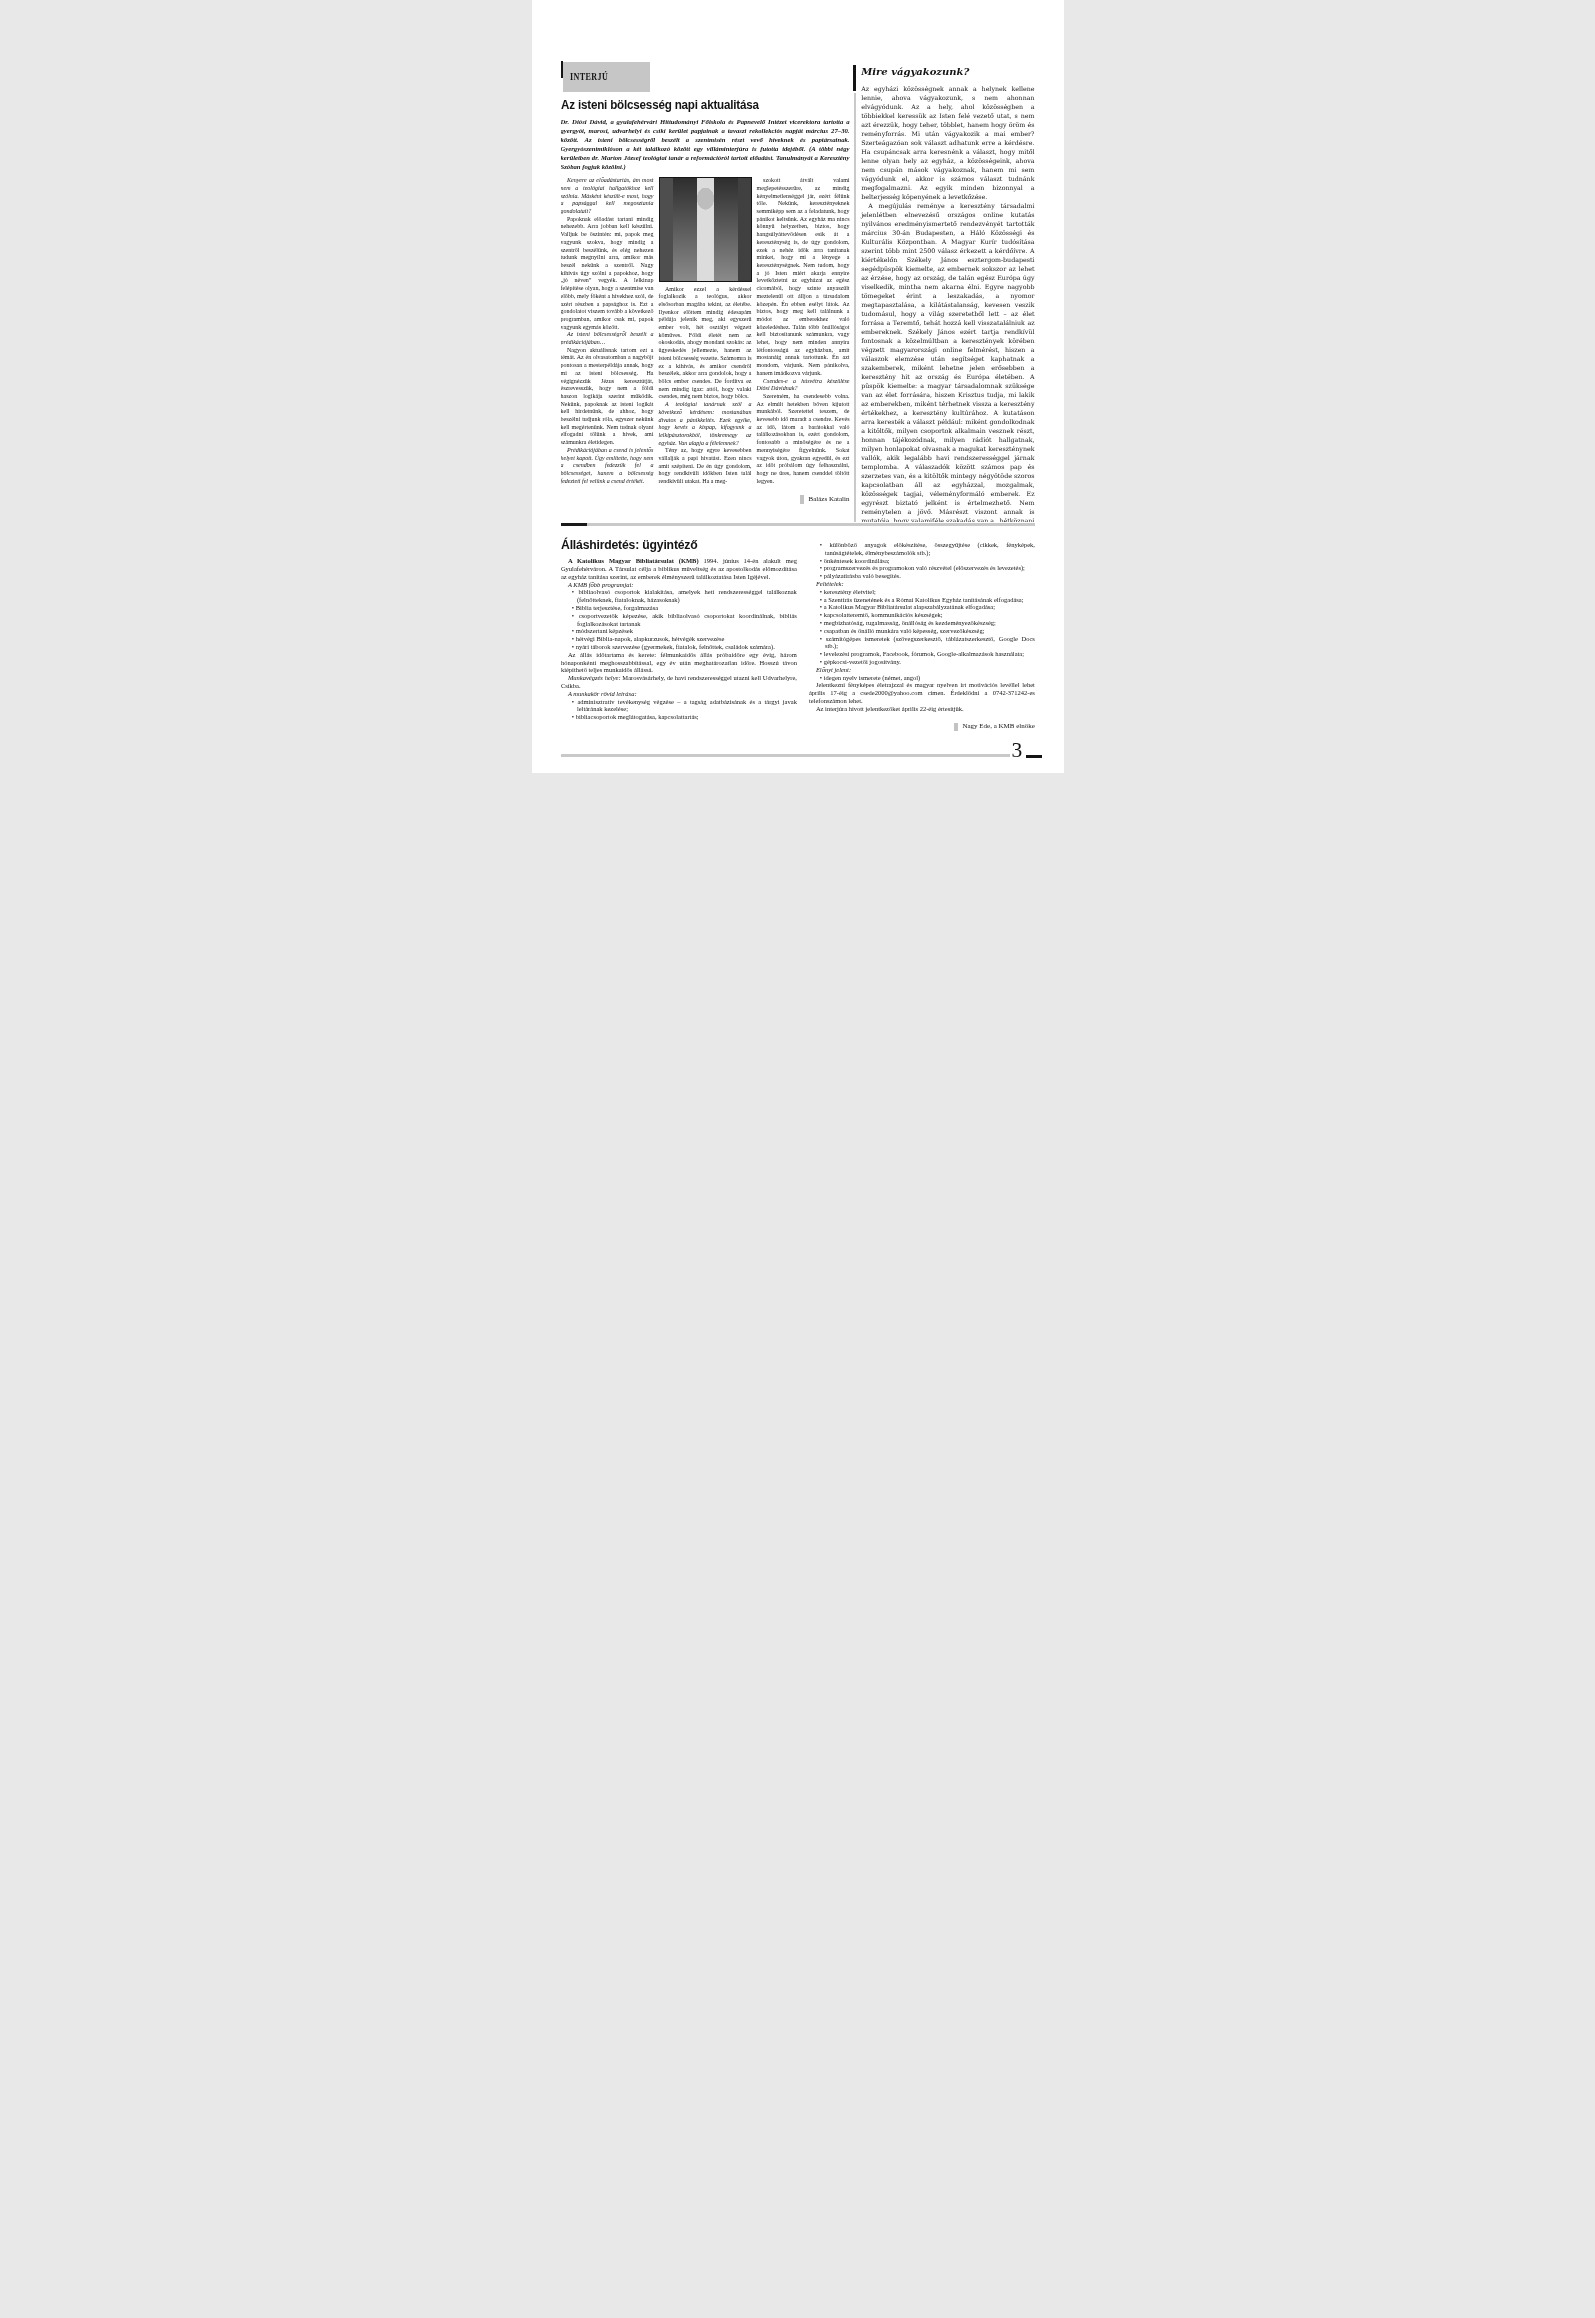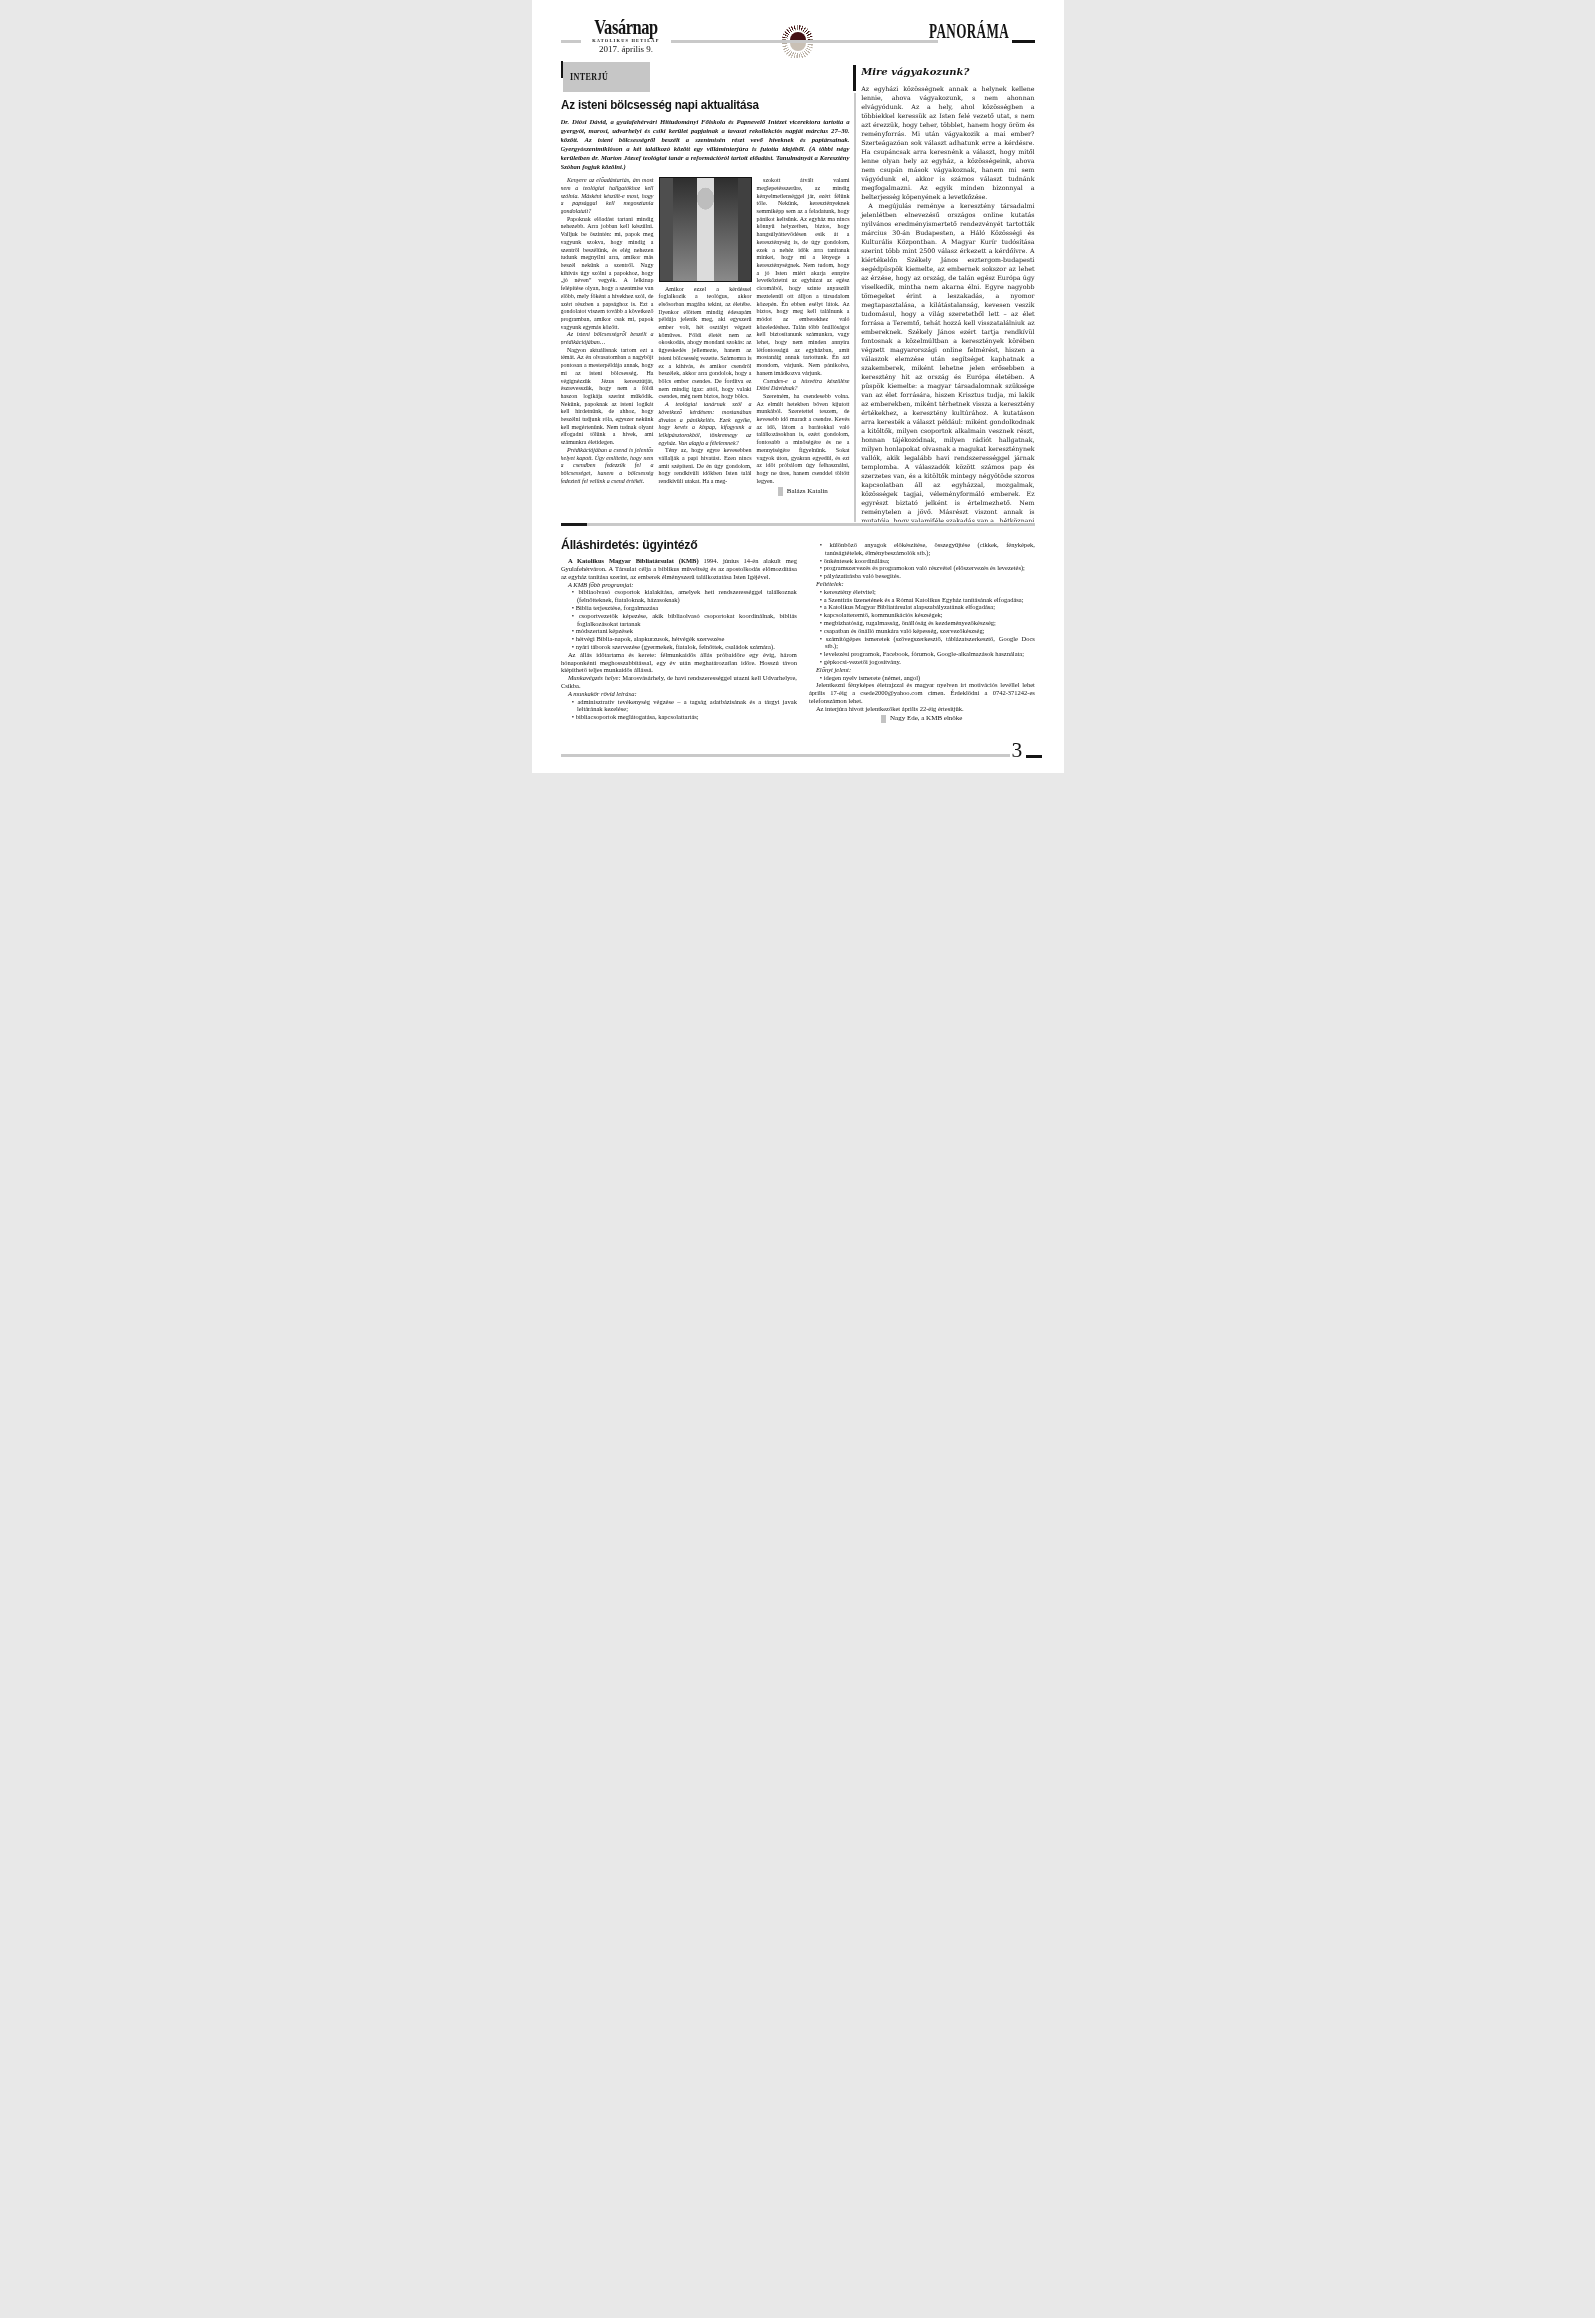--- a/index.html
+++ b/index.html
@@ -56,21 +56,21 @@
   .icol p.block{margin:0;text-indent:6.5px;text-align:justify;}
   .icol p.block.t-q{font-style:italic;}
 
   .photo{width:93px;height:105px;border:1.4px solid #141414;box-sizing:border-box;margin-bottom:3.3px;
          background:
            radial-gradient(ellipse 14px 18px at 50% 20%,#bdbdbd 0 60%,rgba(0,0,0,0) 62%),
            linear-gradient(90deg,rgba(0,0,0,0) 0 41%,#dcdcdc 41% 59%,rgba(0,0,0,0) 59%),
            linear-gradient(90deg,#4e4e4e 0 14%,rgba(0,0,0,0) 14% 86%,#404040 86%),
            linear-gradient(#2e2e2e,#8a8a8a);}
 
-  .byline{display:flex;justify-content:center;align-items:center;gap:4px;margin-top:2px;}
+  .byline{display:flex;justify-content:flex-end;align-items:center;gap:4px;margin-top:10px;}
   .byline .sq{width:4.7px;height:8.4px;background:#c3c3c3;flex:none;}
   .byline .bt{font-size:7px;white-space:nowrap;}
 
   
   .r-title{margin-top:4.7px;font-family:"DejaVu Serif",serif;font-style:italic;font-weight:bold;font-size:10px;}
   .r-body{margin-top:7.5px;font-family:"DejaVu Serif",serif;font-size:6.3px;line-height:9px;}
   .r-body p{margin:0;text-align:justify;}
   .r-body p + p{text-indent:7px;}
 
   
@@ -94,45 +94,20 @@
   
   .f-bar{position:absolute;top:754px;left:29px;width:449px;height:2.8px;background:#c9c9c9;}
   .f-num{position:absolute;top:740px;left:480px;font-family:"Liberation Serif",serif;font-size:21.5px;line-height:1;}
   .f-dash{position:absolute;top:755px;left:494px;width:16px;height:3.3px;background:#141414;}
 </style>
 </head>
 <body>
 
 <div class="page">
 
-  <div class="masthead">
-    <div class="m-bar"></div>
-    <div class="m-bar-black"></div>
-
-    <div class="logo">
-      <div class="logo-title">Vasárnap</div>
-      <div class="logo-sub">KATOLIKUS HETILAP</div>
-      <div class="logo-date">2017. április 9.</div>
-    </div>
-
-    <div class="sun">
-      <div class="sun-half sun-top">
-        <div class="rays"></div>
-          <div class="hole"></div>
-      </div>
-      <div class="sun-half sun-bot">
-        <div class="rays"></div>
-          <div class="hole"></div>
-      </div>
-      <div class="disc-top"></div>
-      <div class="disc-bot"></div>
-    </div>
-
-    <div class="panorama">PANORÁMA</div>
-  </div>
 
   <div class="main-row">
 
     <div class="iv-left">
       <div class="kicker-wrap">
         <div class="kicker-bar"></div>
         <div class="kicker-box">
           <span class="kicker-text">INTERJÚ</span>
         </div>
       </div>

